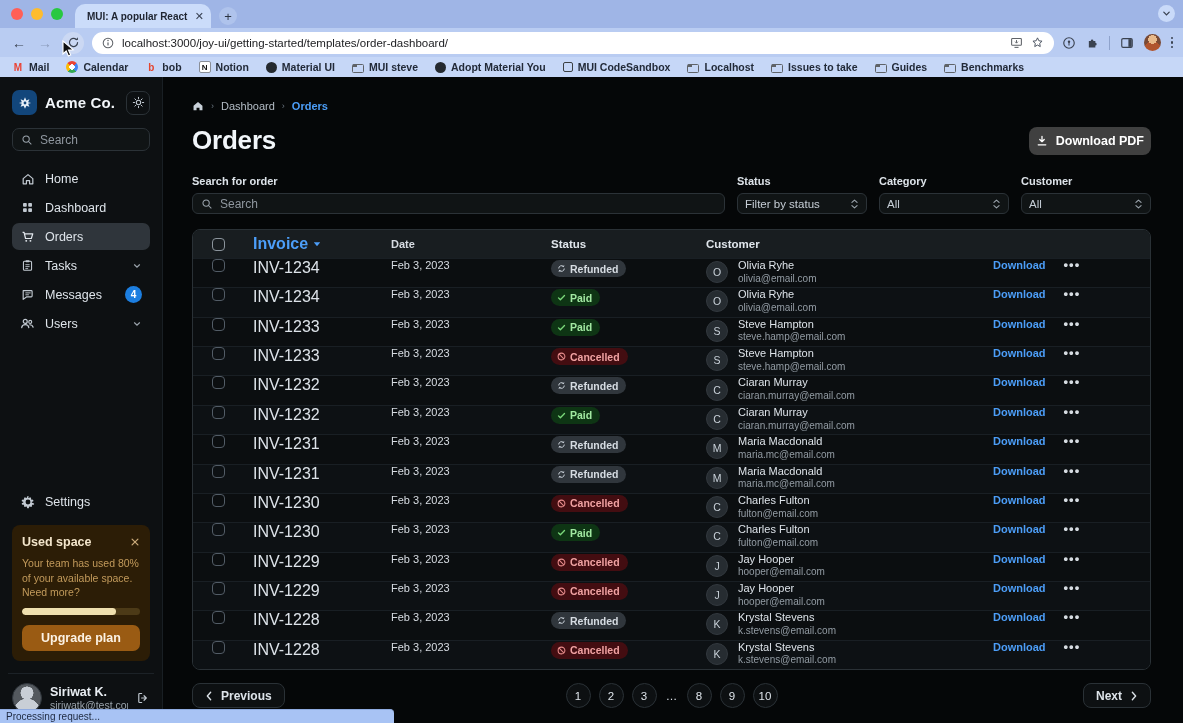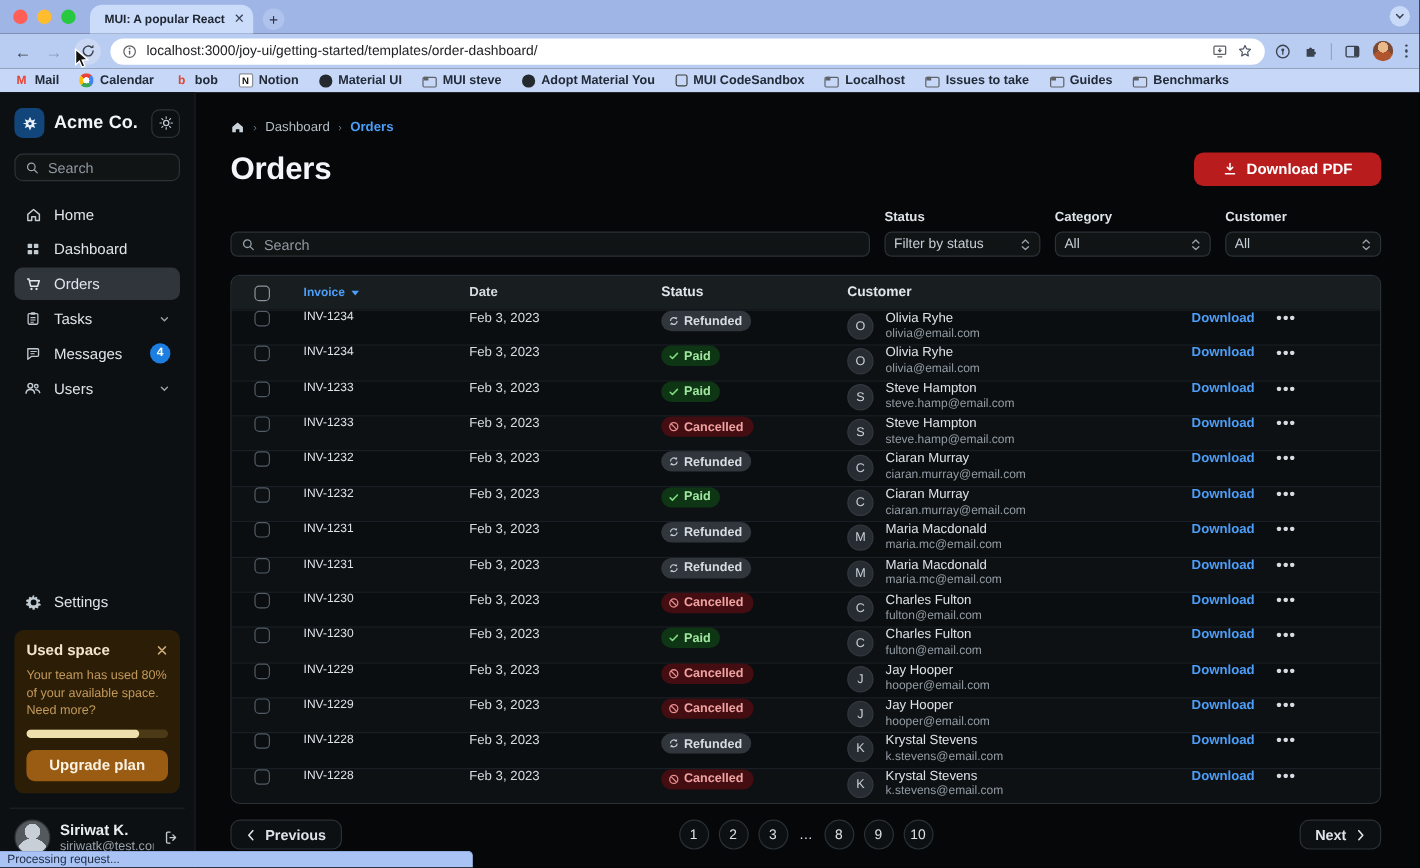--- a/index.html
+++ b/index.html
@@ -77,38 +77,38 @@
   .user-email { font-size:10.5px; color:#9AA3AB; white-space:nowrap; overflow:hidden; }
 
   
   .main { flex:1; display:flex; flex-direction:column; padding:0 32px 0 29px; min-width:0; }
   .breadcrumb { margin-top:23px; display:flex; align-items:center; gap:7px; font-size:11px; }
   .bc-sep { color:#6B7680; font-size:9px; }
   .bc-link { color:#B4BDC6; }
   .bc-current { color:#4C9EF8; font-weight:bold; }
   .title-row { margin-top:13px; display:flex; align-items:center; justify-content:space-between; }
   .page-title { font-size:26px; font-weight:bold; color:#F2F6FA; letter-spacing:-.2px; }
-  .dl-pdf { height:28px; border:0; border-radius:8px; background:#b91c1c; color:#fff; display:flex; align-items:center; gap:8px; padding:0 24px; font-size:12.5px; font-weight:bold; font-family:"Liberation Sans",sans-serif; }
+  .dl-pdf { height:28px; border:0; border-radius:8px; background:#404040; color:#fff; display:flex; align-items:center; gap:8px; padding:0 7px; font-size:12.5px; font-weight:bold; font-family:"Liberation Sans",sans-serif; }
 
   .filters { margin-top:19px; display:flex; align-items:flex-end; gap:12px; }
   .f-block { display:flex; flex-direction:column; }
   .f-label { font-size:11px; font-weight:bold; color:#DDE3E9; margin-bottom:6px; }
   .f-search { flex:1; }
   .f-input { height:21px; border:1px solid #2B3237; border-radius:6px; background:#101415; display:flex; align-items:center; gap:7px; padding:0 8px; }
   .f-input input { flex:1; border:0; outline:0; background:transparent; color:#DDE3E9; font-size:12px; font-family:"Liberation Sans",sans-serif; }
   .f-input input::placeholder { color:#8F979F; }
   .f-select { width:130px; height:21px; border:1px solid #2B3237; border-radius:6px; background:#101415; display:flex; align-items:center; justify-content:space-between; padding:0 7px; font-size:11.5px; color:#C6CED6; }
 
   .table-card { margin-top:15px; height:441px; border:1px solid #2A3136; border-radius:8px; background:#0B0E10; display:flex; flex-direction:column; overflow:hidden; }
   .thead { height:28px; background:#181D20; display:flex; align-items:center; font-size:11.5px; font-weight:bold; color:#DFE5EB; flex:none; }
   .tbody { flex:1; display:flex; flex-direction:column; }
   .trow { flex:1; display:flex; align-items:flex-start; border-top:1px solid #191F24; background:#0B0E10; }
   .trow:nth-child(even) { background:#0D1114; }
   .c-check { width:50px; display:flex; justify-content:center; flex:none; }
-  .c-invoice { width:136px; padding-left:10px; flex:none; font-size:10px; color:#DDE3E9; }
+  .c-invoice { width:136px; padding-left:10px; flex:none; font-size:16px; color:#DDE3E9; }
   .c-date { width:160px; padding-left:12px; flex:none; font-size:11px; color:#D7DCE2; }
   .c-status { width:167px; padding-left:12px; flex:none; }
   .c-customer { flex:1; display:flex; align-items:center; gap:10px; min-width:0; }
   .c-actions { width:157px; flex:none; display:flex; align-items:center; gap:18px; }
   .th-invoice { color:#4C9EF8; display:flex; align-items:center; gap:5px; }
   .checkbox { width:13px; height:13px; border:1.4px solid #525C66; border-radius:4px; background:transparent; }
   .thead .checkbox { border-color:#8B949C; }
   .chip { display:inline-flex; align-items:center; gap:4px; height:17px; border-radius:9px; padding:0 8px 0 6px; font-size:10.5px; font-weight:bold; }
   .chip .ci { display:none; line-height:0; }
   .chip.paid { background:#0E3514; color:#A1E8A1; } .chip.paid .i-paid { display:inline; }
@@ -450,20 +450,21 @@
               <path d="M7 1.5v6M4.4 5.2 7 7.8l2.6-2.6" stroke="#fff" stroke-width="1.5" fill="none" stroke-linecap="round" stroke-linejoin="round"></path>
               <path d="M2.6 11.5h8.8" stroke="#fff" stroke-width="1.5" stroke-linecap="round"></path>
             </svg>
           </span>
         <span>Download PDF</span>
       </button>
     </div>
 
     <div class="filters">
       <div class="f-block f-search">
+        <span class="f-label">Search for order</span>
         <div class="f-input">
           <span>
               <svg width="12" height="12" viewBox="0 0 16 16">
                 <circle cx="6.8" cy="6.8" r="4.2" stroke="#9AA3AB" stroke-width="1.4" fill="none"></circle>
                 <path d="M10 10 13.4 13.4" stroke="#9AA3AB" stroke-width="1.4" stroke-linecap="round"></path>
               </svg>
             </span>
           <input placeholder="Search" style="">
         </div>
       </div>

